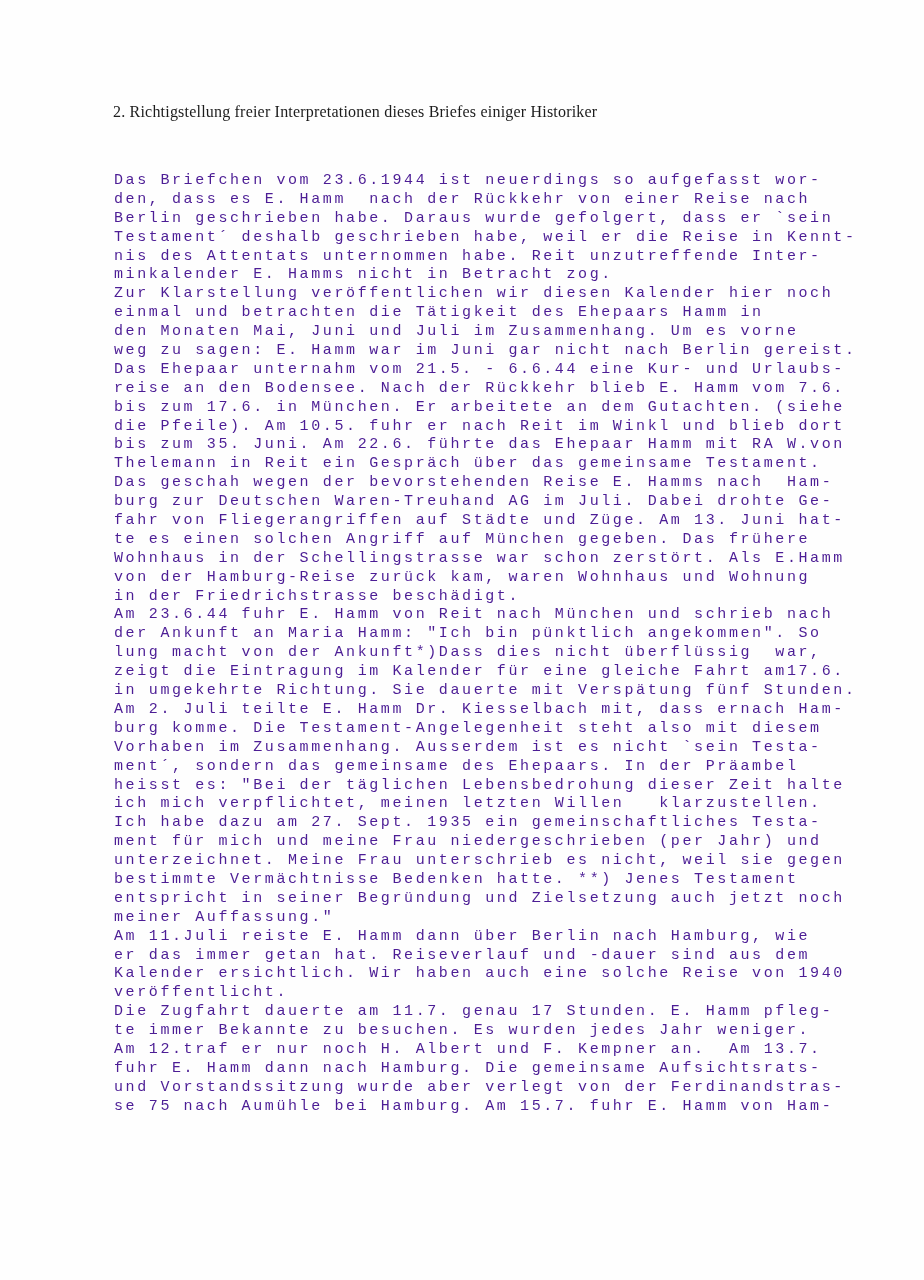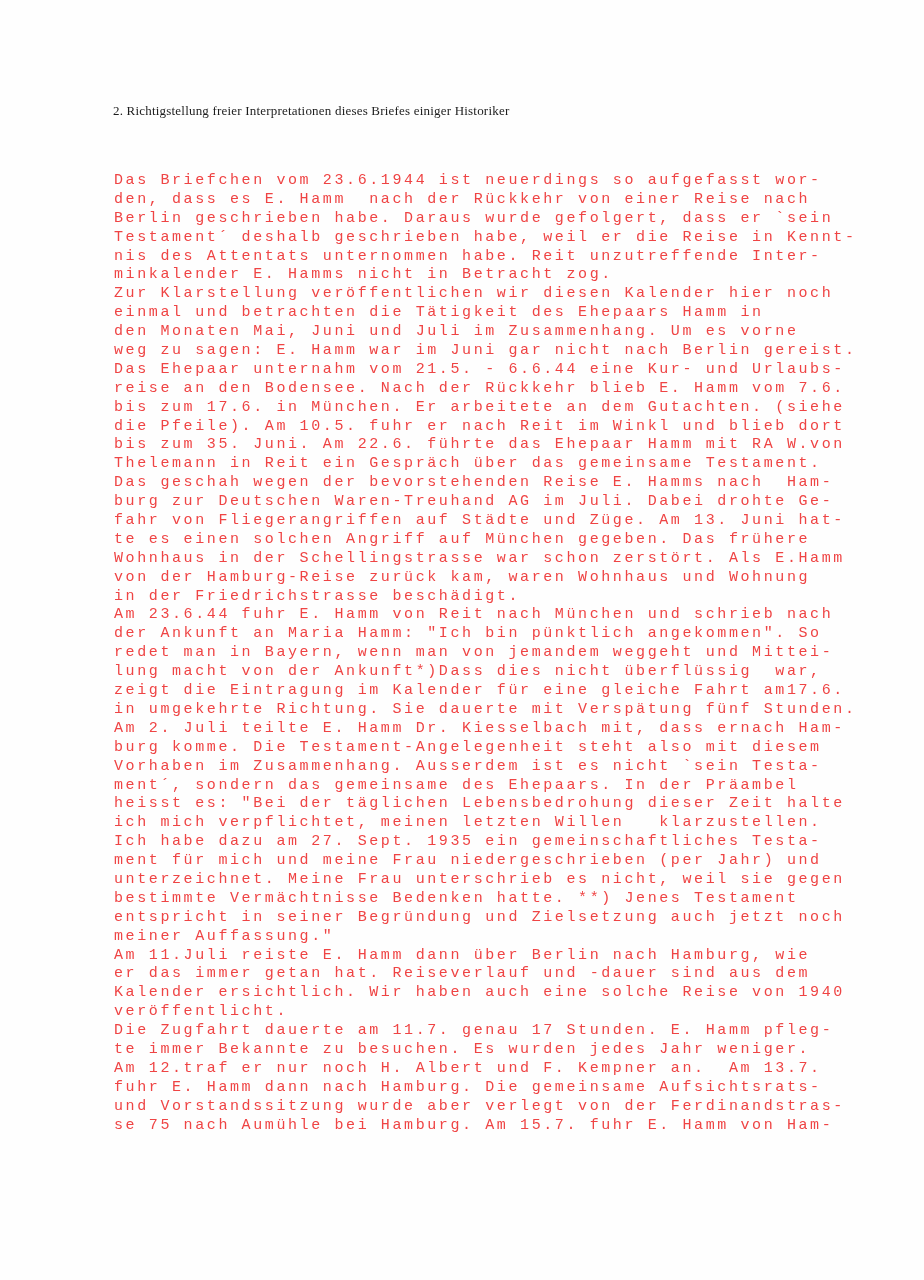--- a/index.html
+++ b/index.html
@@ -13,34 +13,34 @@
     height: 1280px;
     margin: 0 auto;
     background: #fefefe;
     overflow: hidden;
   }
   .doc-title {
     position: absolute;
     left: 113px;
     top: 103px;
     font-family: "Liberation Serif", "DejaVu Serif", serif;
-    font-size: 13px;
+    font-size: 16px;
     color: #1c1c1c;
     letter-spacing: 0.2px;
     white-space: pre;
   }
   .doc-body {
     position: absolute;
     left: 114px;
     top: 172px;
     font-family: "Liberation Mono", "DejaVu Sans Mono", monospace;
     font-size: 15px;
     line-height: 18.9px;
     letter-spacing: 2.6px;
-    color: #ef4444;
+    color: #4c1d95;
   }
   .doc-body .line {
     white-space: pre;
     height: 18.9px;
   }
 </style>
 </head>
 <body>
 
 <div class="page">
@@ -64,21 +64,20 @@
       <div class="line">Thelemann in Reit ein Gespräch über das gemeinsame Testament.</div>
       <div class="line">Das geschah wegen der bevorstehenden Reise E. Hamms nach  Ham-</div>
       <div class="line">burg zur Deutschen Waren-Treuhand AG im Juli. Dabei drohte Ge-</div>
       <div class="line">fahr von Fliegerangriffen auf Städte und Züge. Am 13. Juni hat-</div>
       <div class="line">te es einen solchen Angriff auf München gegeben. Das frühere</div>
       <div class="line">Wohnhaus in der Schellingstrasse war schon zerstört. Als E.Hamm</div>
       <div class="line">von der Hamburg-Reise zurück kam, waren Wohnhaus und Wohnung</div>
       <div class="line">in der Friedrichstrasse beschädigt.</div>
       <div class="line">Am 23.6.44 fuhr E. Hamm von Reit nach München und schrieb nach</div>
       <div class="line">der Ankunft an Maria Hamm: "Ich bin pünktlich angekommen". So</div>
-      <div class="line">redet man in Bayern, wenn man von jemandem weggeht und Mittei-</div>
       <div class="line">lung macht von der Ankunft*)Dass dies nicht überflüssig  war,</div>
       <div class="line">zeigt die Eintragung im Kalender für eine gleiche Fahrt am17.6.</div>
       <div class="line">in umgekehrte Richtung. Sie dauerte mit Verspätung fünf Stunden.</div>
       <div class="line">Am 2. Juli teilte E. Hamm Dr. Kiesselbach mit, dass ernach Ham-</div>
       <div class="line">burg komme. Die Testament-Angelegenheit steht also mit diesem</div>
       <div class="line">Vorhaben im Zusammenhang. Ausserdem ist es nicht `sein Testa-</div>
       <div class="line">ment´, sondern das gemeinsame des Ehepaars. In der Präambel</div>
       <div class="line">heisst es: "Bei der täglichen Lebensbedrohung dieser Zeit halte</div>
       <div class="line">ich mich verpflichtet, meinen letzten Willen   klarzustellen.</div>
       <div class="line">Ich habe dazu am 27. Sept. 1935 ein gemeinschaftliches Testa-</div>

